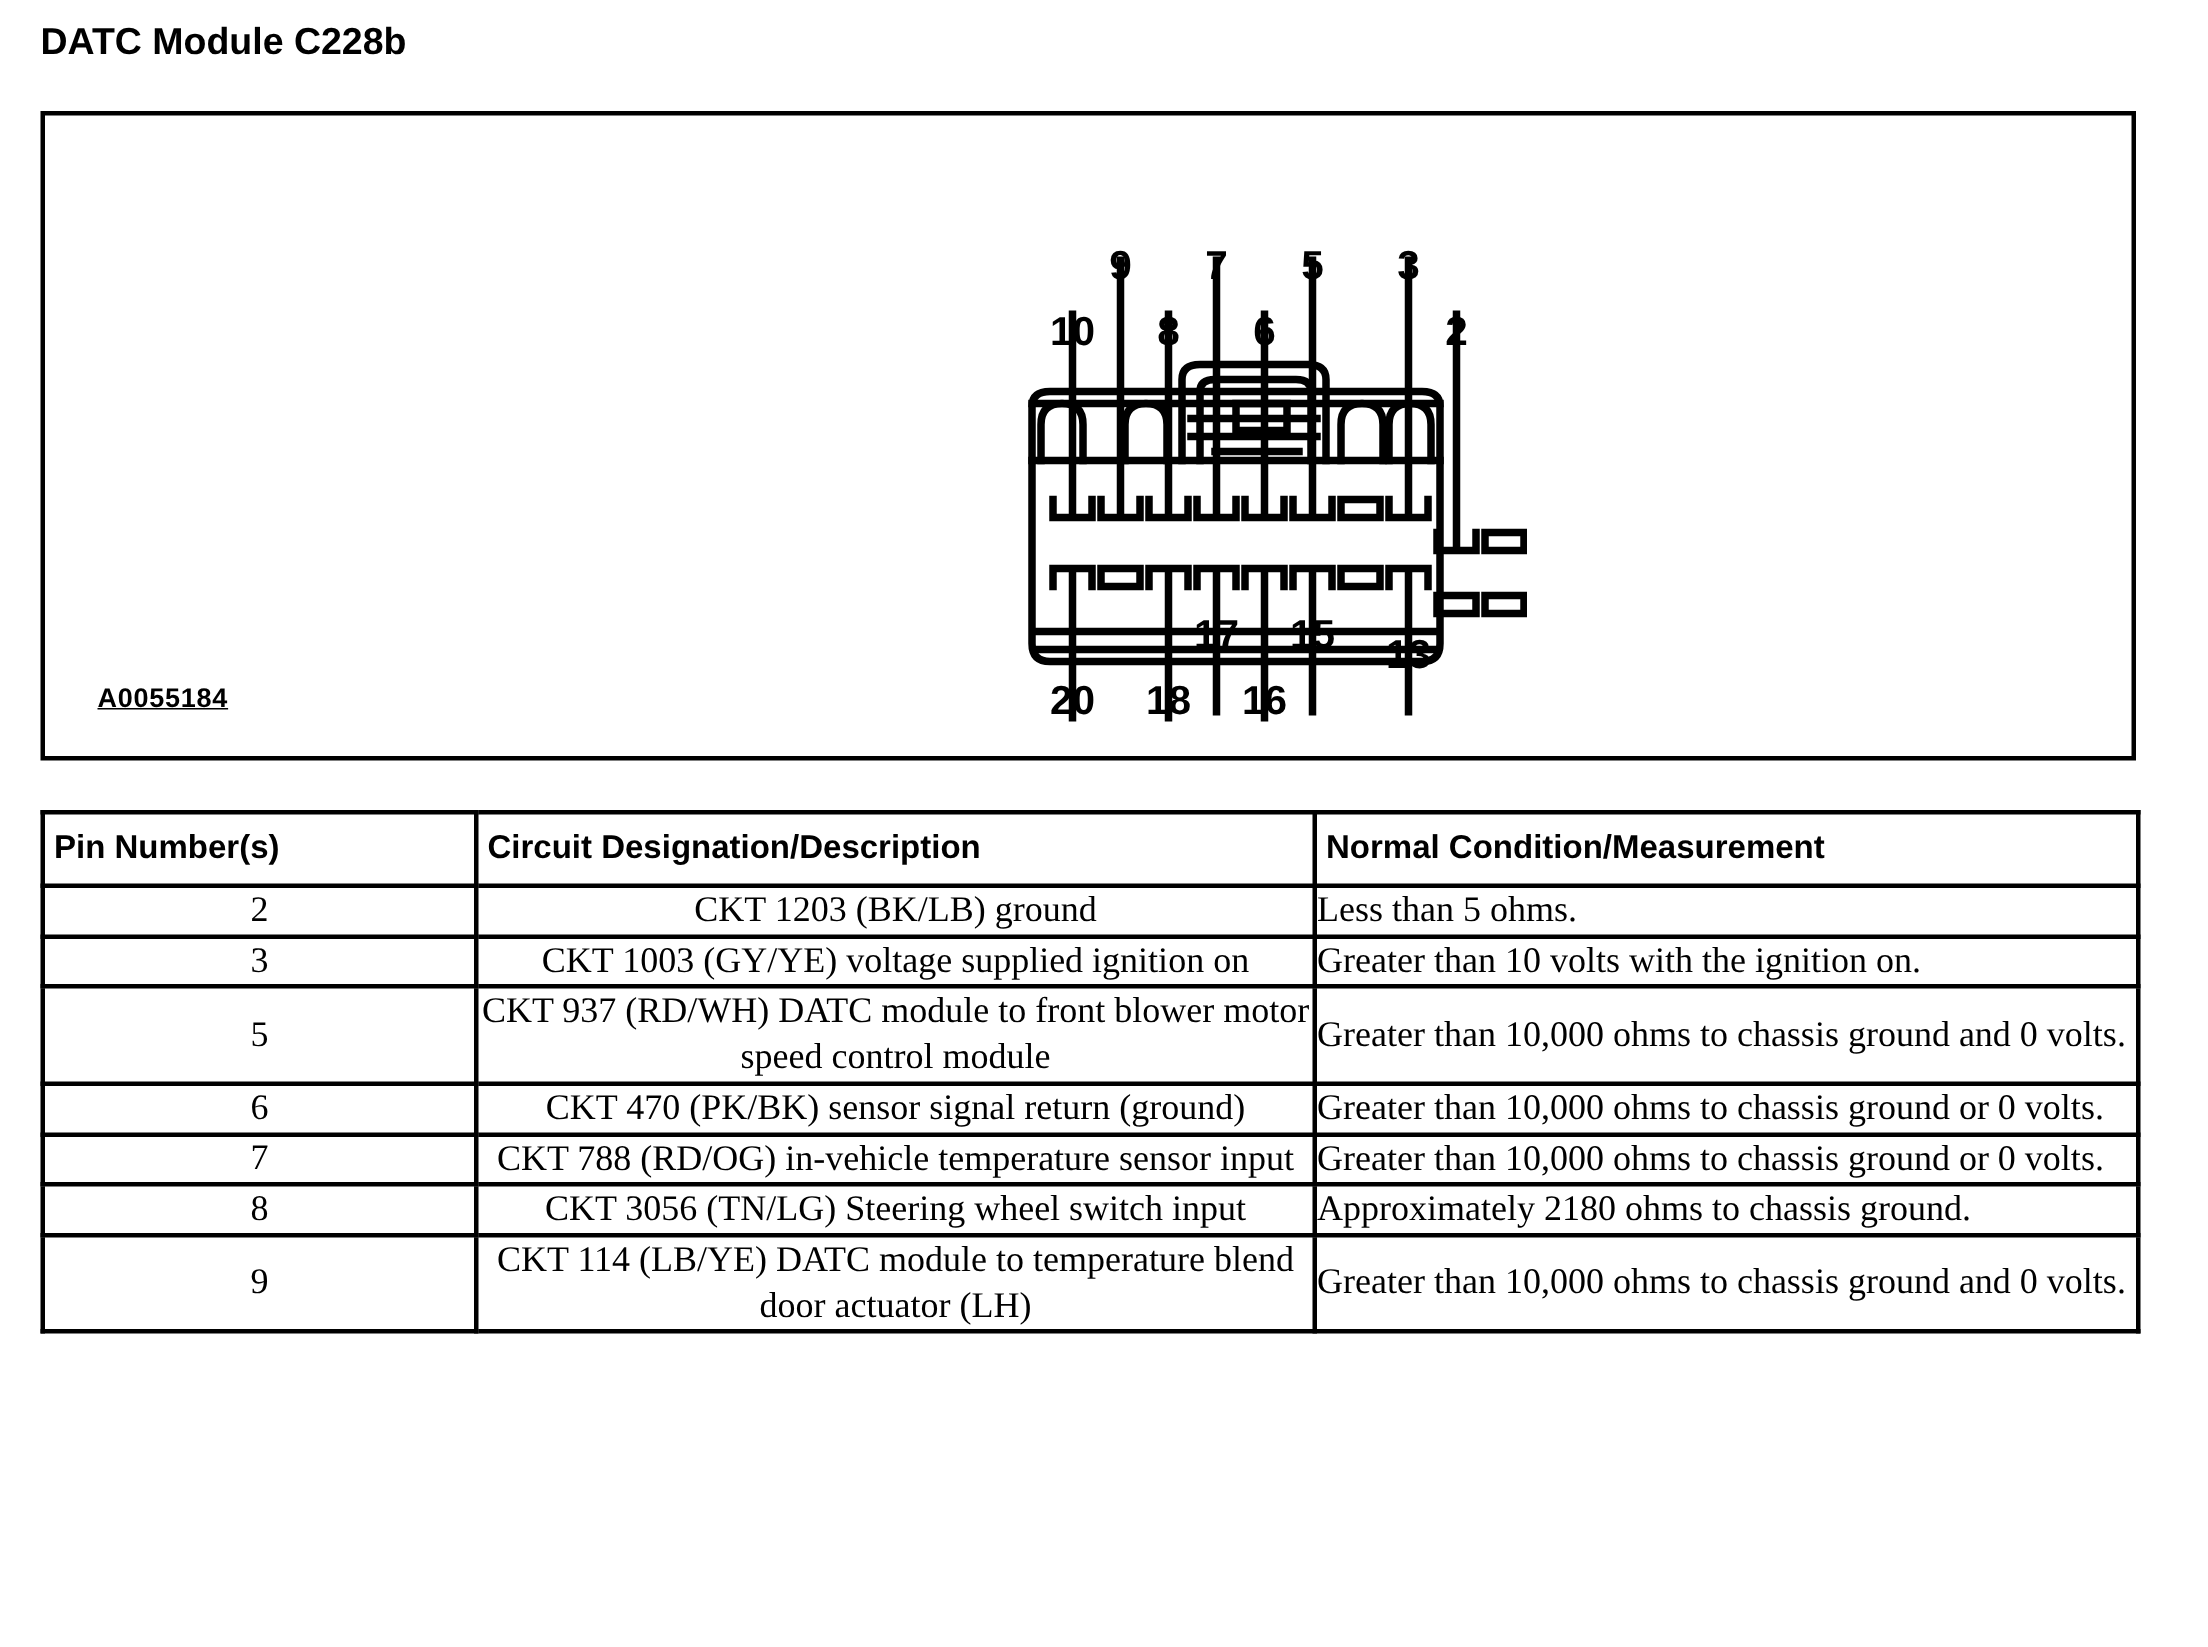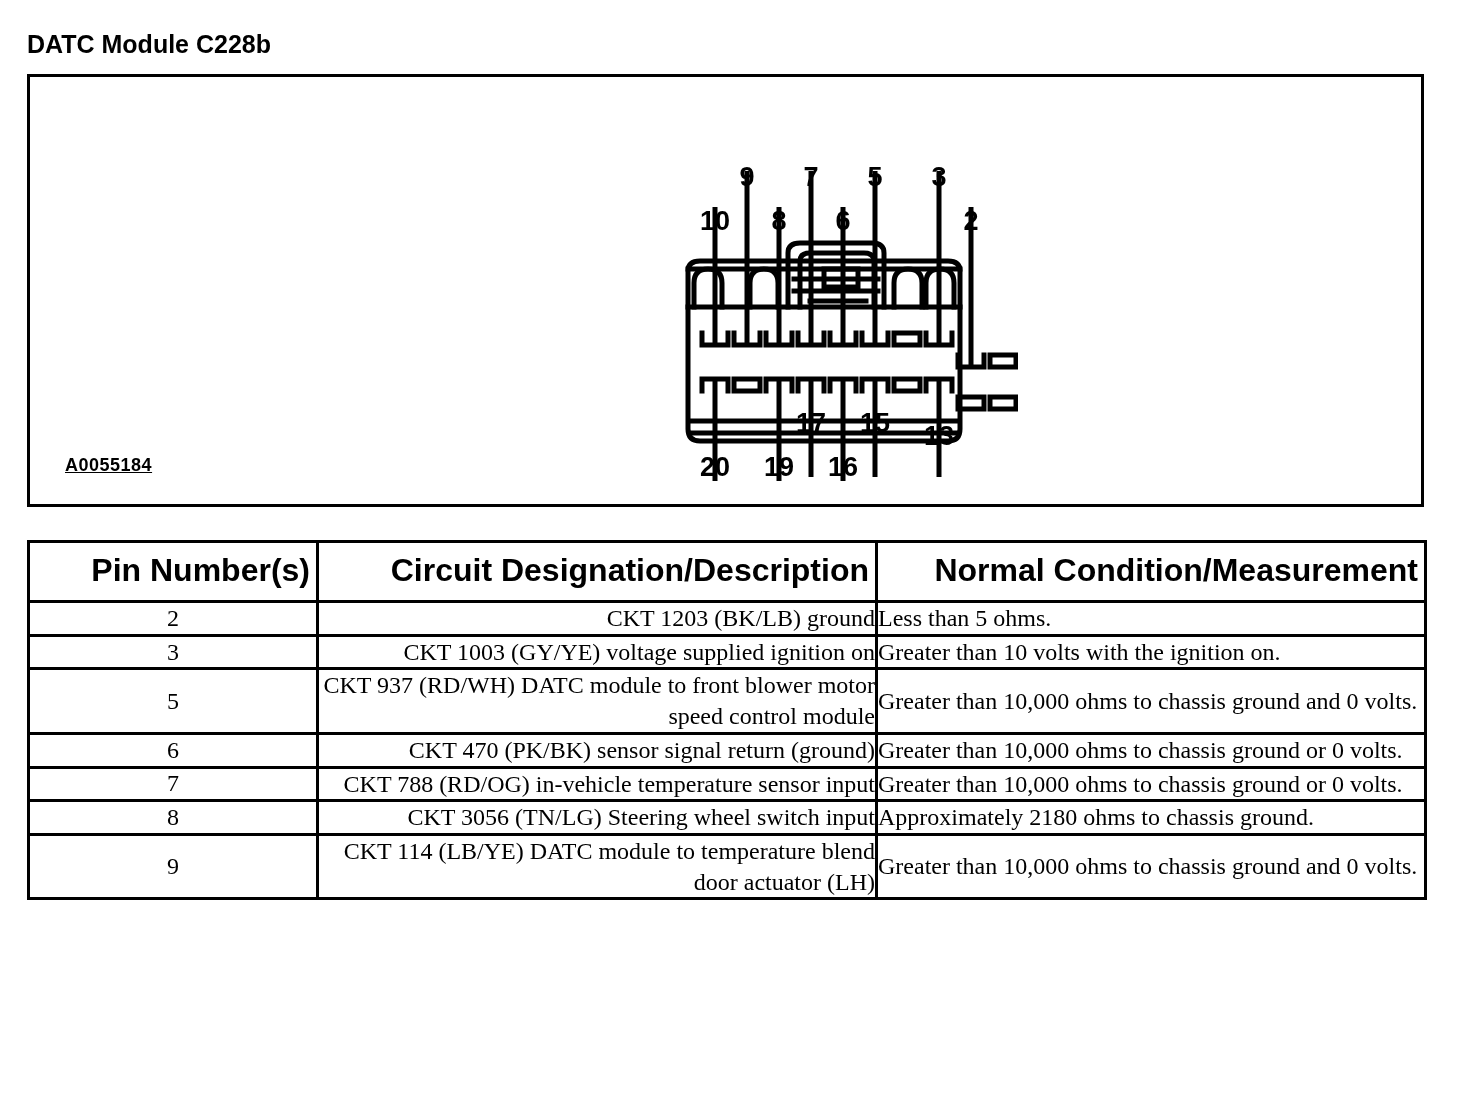--- a/index.html
+++ b/index.html
@@ -19,21 +19,20 @@
   
   .page-title {
     position: absolute;
     left: 27px;
     top: 14px;
     font-family: "Liberation Sans", sans-serif;
     font-weight: bold;
     font-size: 25px;
     letter-spacing: 0px;
     white-space: nowrap;
-    margin-top: 16px;
   }
 
   
   .diagram-frame {
     position: absolute;
     left: 27px;
     top: 74px;
     width: 1397px;
     height: 433px;
     border: 3px solid #000;
@@ -84,38 +83,38 @@
   }
   .pin-table th,
   .pin-table td {
     border: 3px solid #000;
     padding: 0;
     vertical-align: middle;
   }
   .pin-table th {
     font-family: "Liberation Sans", sans-serif;
     font-weight: bold;
-    font-size: 32px;
-    text-align: right;
+    font-size: 22px;
+    text-align: left;
     padding: 9px 6px 11px 6px;
   }
   .pin-table td {
     font-family: "Liberation Serif", serif;
     font-size: 24px;
   }
   .col-pin   { width: 289px; }
   .col-desc  { width: 559px; }
   .col-cond  { width: 549px; }
 
   .cell-pin {
     text-align: center;
     padding: 7px 6px 9px 6px;
   }
   .cell-desc {
-    text-align: right;
+    text-align: center;
     padding: 7px 14px 9px 14px;
     line-height: 1.28;
   }
   .cell-cond {
     text-align: left;
     padding: 7px 10px 9px 14px;
     line-height: 1.28;
     margin-left: 24px;
   }
 </style>
@@ -220,21 +219,21 @@
   <div class="pin-label" style="left:685px; top:131px;">10</div>
   <div class="pin-label" style="left:749px; top:131px;">8</div>
   <div class="pin-label" style="left:813px; top:131px;">6</div>
   <div class="pin-label" style="left:941px; top:131px;">2</div>
 
   <div class="pin-label" style="left:781px; top:333px;">17</div>
   <div class="pin-label" style="left:845px; top:333px;">15</div>
   <div class="pin-label" style="left:909px; top:346px;">13</div>
 
   <div class="pin-label" style="left:685px; top:377px;">20</div>
-  <div class="pin-label" style="left:749px; top:377px;">19</div>
+  <div class="pin-label" style="left:749px; top:377px;">18</div>
   <div class="pin-label" style="left:813px; top:377px;">16</div>
 
   <div class="diagram-code">A0055184</div>
 </div>
 
 <table class="pin-table">
   <colgroup>
     <col class="col-pin">
       <col class="col-desc">
       <col class="col-cond">

